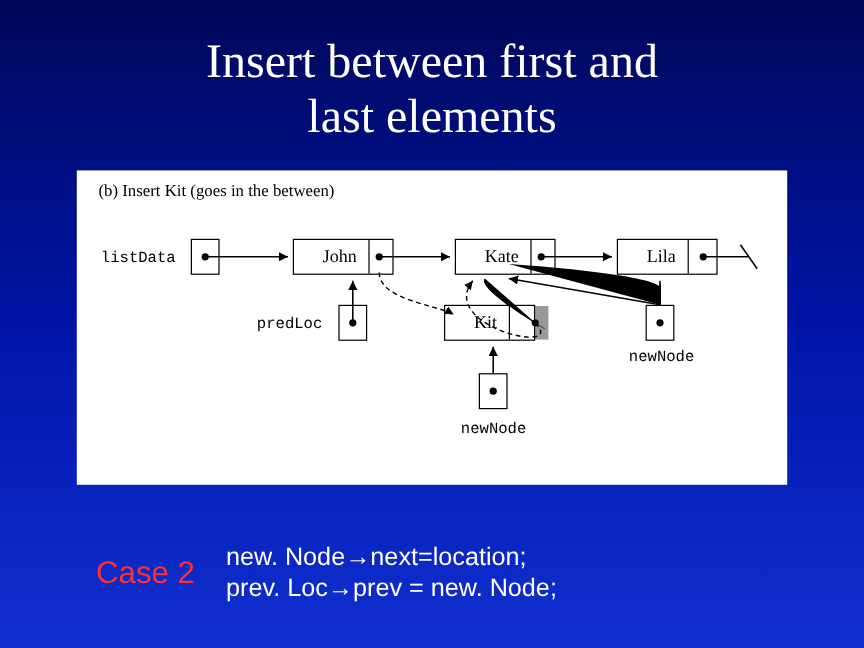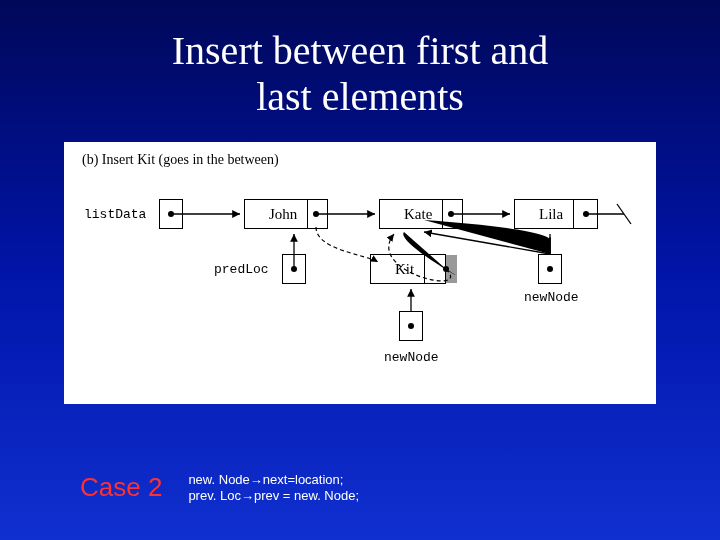--- a/index.html
+++ b/index.html
@@ -93,21 +93,21 @@
     padding-left: 80px;
   }
   .case-label {
     color: #ff3030;
     font-family: Arial, sans-serif;
     font-size: 26px;
   }
   .code-lines {
     color: #fff;
     font-family: Arial, sans-serif;
-    font-size: 13px;
+    font-size: 21px;
     line-height: 1.25;
   }
 </style>
 </head>
 <body>
 
 <h1 class="title">
   <span>Insert between first and</span><br>
   <span>last elements</span>
 </h1>

